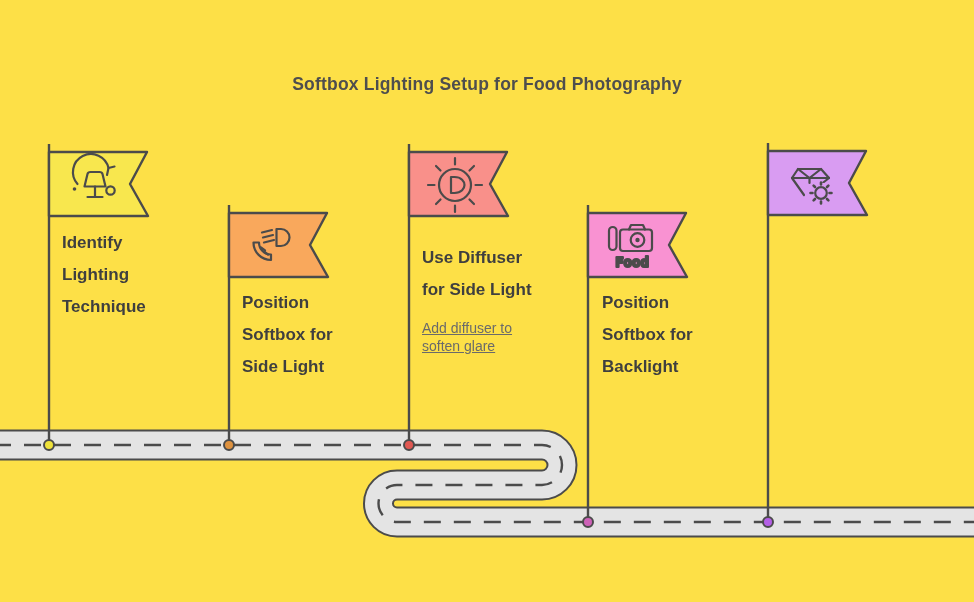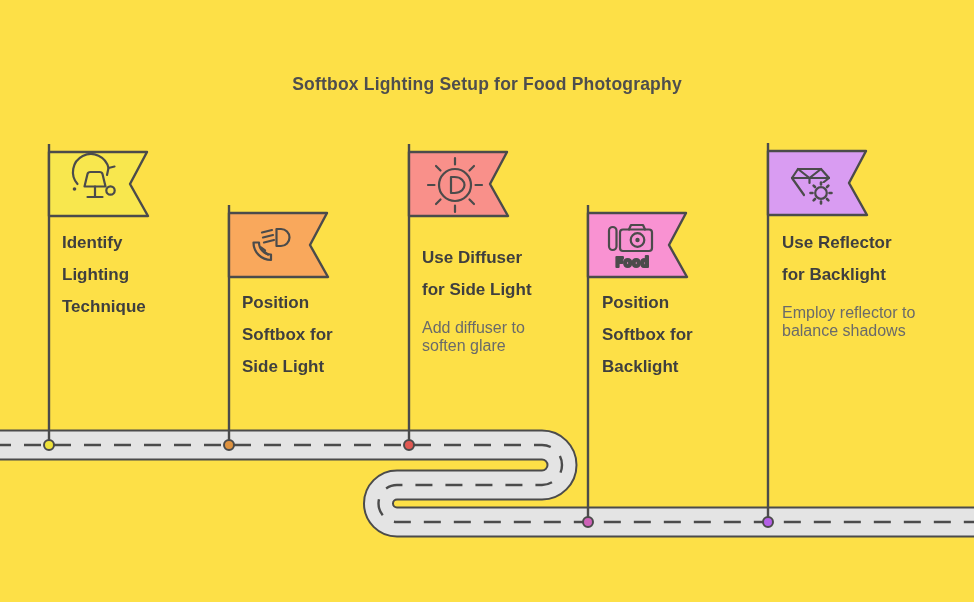--- a/index.html
+++ b/index.html
@@ -20,22 +20,22 @@
   .flag{stroke:#4B4B4B;stroke-width:2.4;stroke-linejoin:round;}
   .icon{stroke:#4B4B4B;stroke-width:2.2;fill:none;stroke-linecap:round;stroke-linejoin:round;}
   .icon-fill{fill:#4B4B4B;stroke:none;}
   .icon-text{font-family:"DejaVu Sans Mono",monospace;font-size:14px;font-weight:bold;fill:#4B4B4B;}
   .step-text{position:absolute;width:150px;}
   .step-text h3{
     margin:0;font-size:17px;line-height:32px;font-weight:bold;
     color:#3F3F3F;white-space:pre-line;
   }
   .step-text p{
-    margin:13px 0 0 0;font-size:16px;line-height:18px;
-    color:#6A6A6A;white-space:pre-line;
+    margin:13px 0 0 0;font-size:14px;line-height:18px;
+    color:#6A6A6A;white-space:pre-line;text-decoration:underline;
   }
 </style>
 </head>
 <body>
 
 <div id="stage">
 
   <div id="title">Softbox Lighting Setup for Food Photography</div>
 
   <svg id="canvas" width="974" height="602" viewBox="0 0 974 602" xmlns="http://www.w3.org/2000/svg">
@@ -137,20 +137,14 @@
     <h3>Use Diffuser
 for Side Light</h3>
     <p>Add diffuser to
 soften glare</p>
   </div>
   <div class="step-text" style="left:602px;top:287px;">
     <h3>Position
 Softbox for
 Backlight</h3>
   </div>
-  <div class="step-text" style="left:782px;top:227px;">
-    <h3>Use Reflector
-for Backlight</h3>
-    <p>Employ reflector to
-balance shadows</p>
-  </div>
 
 </div>
 
 </body></html>

